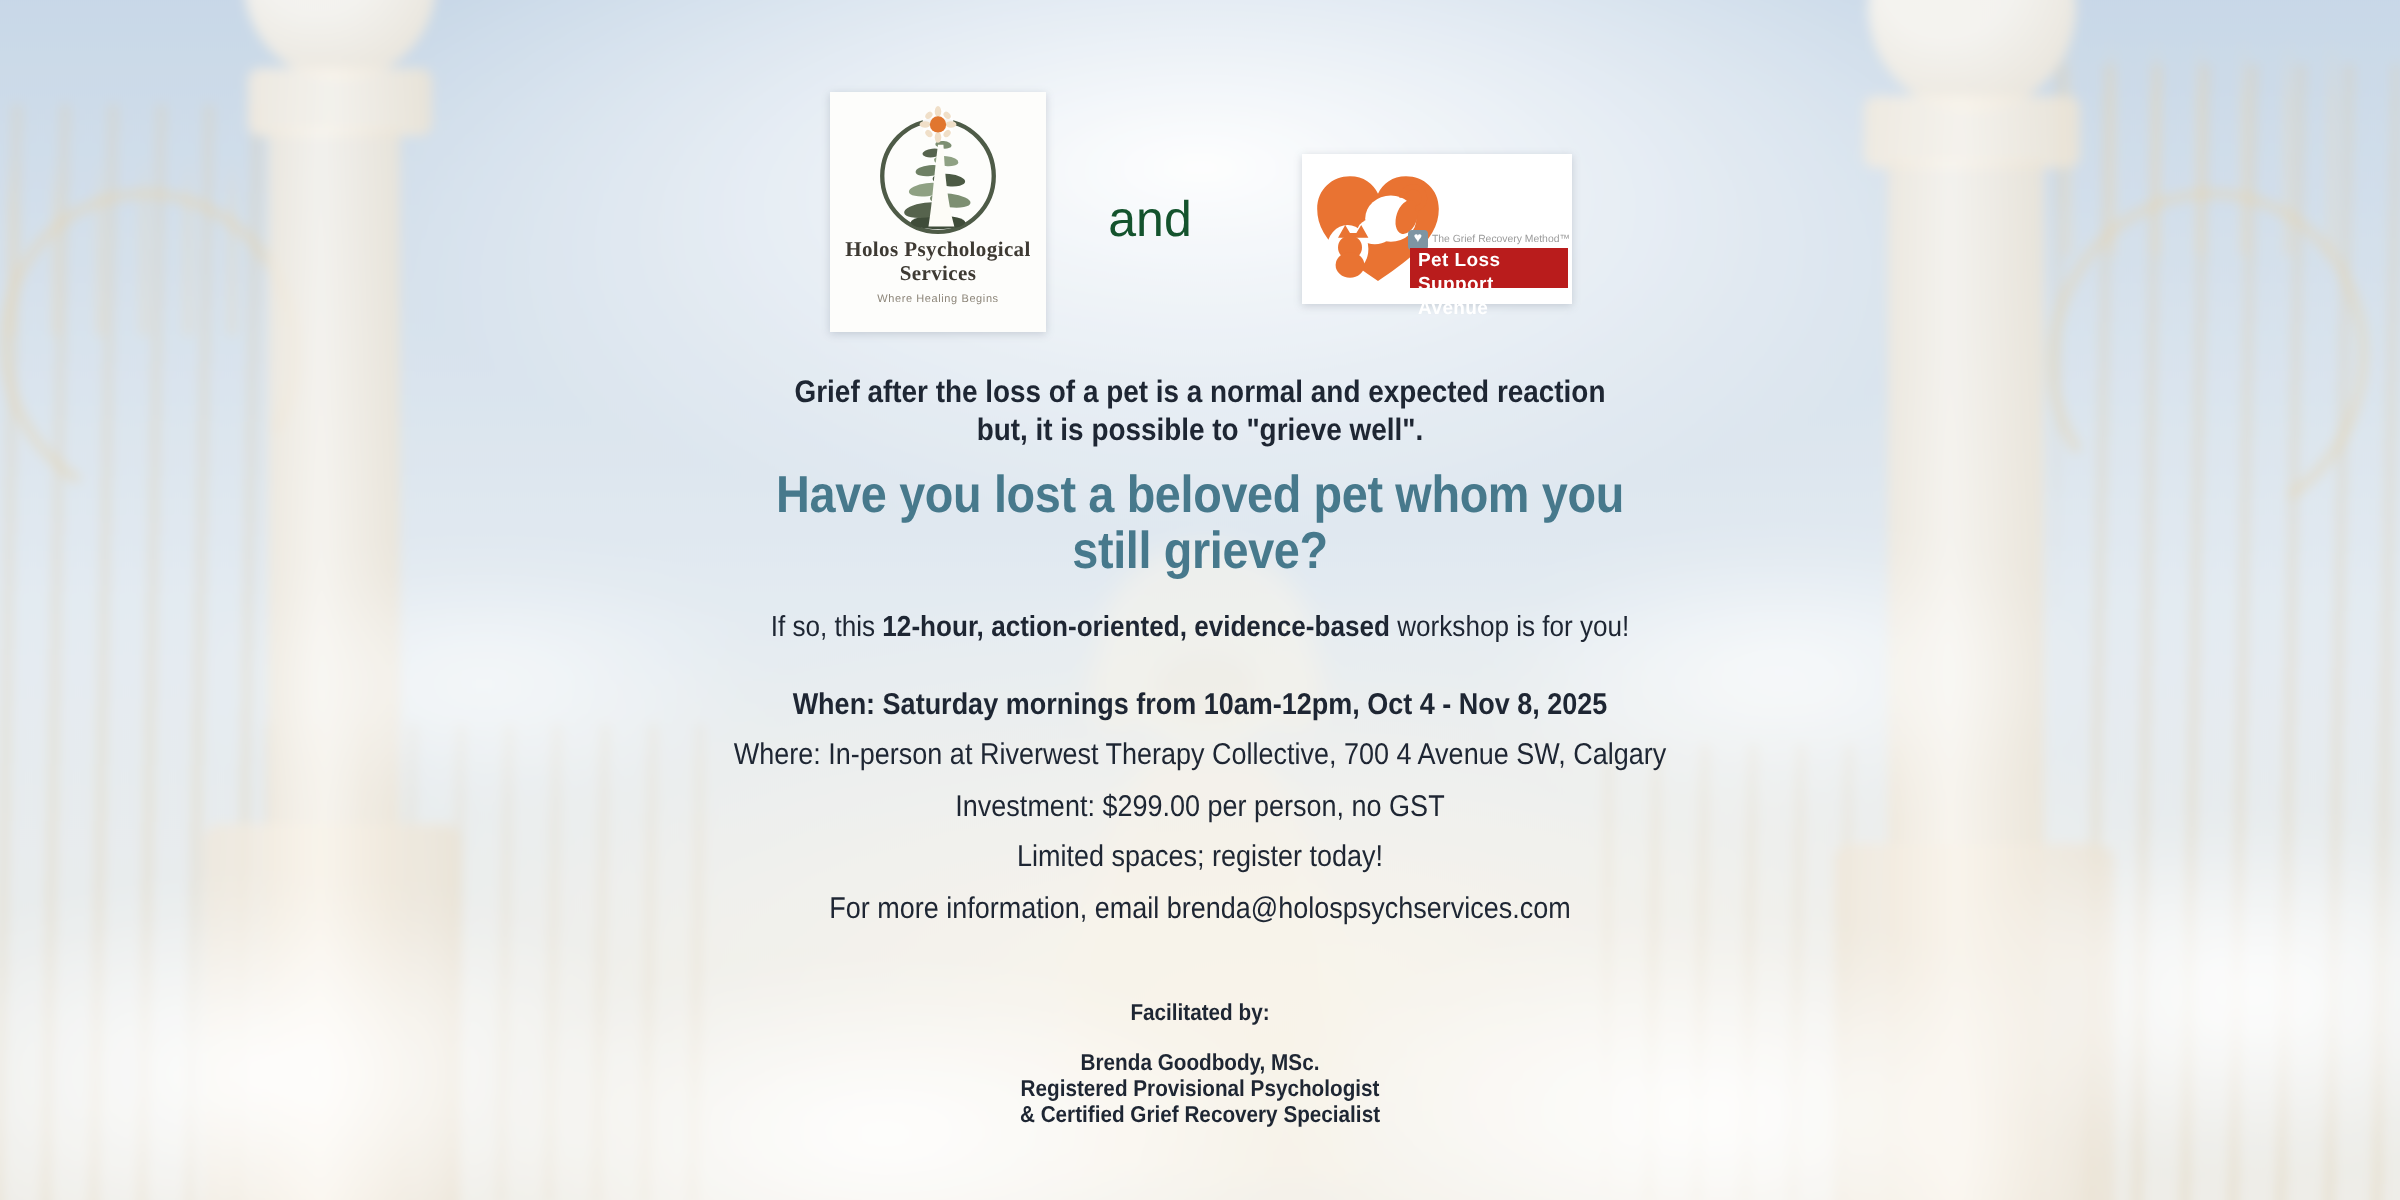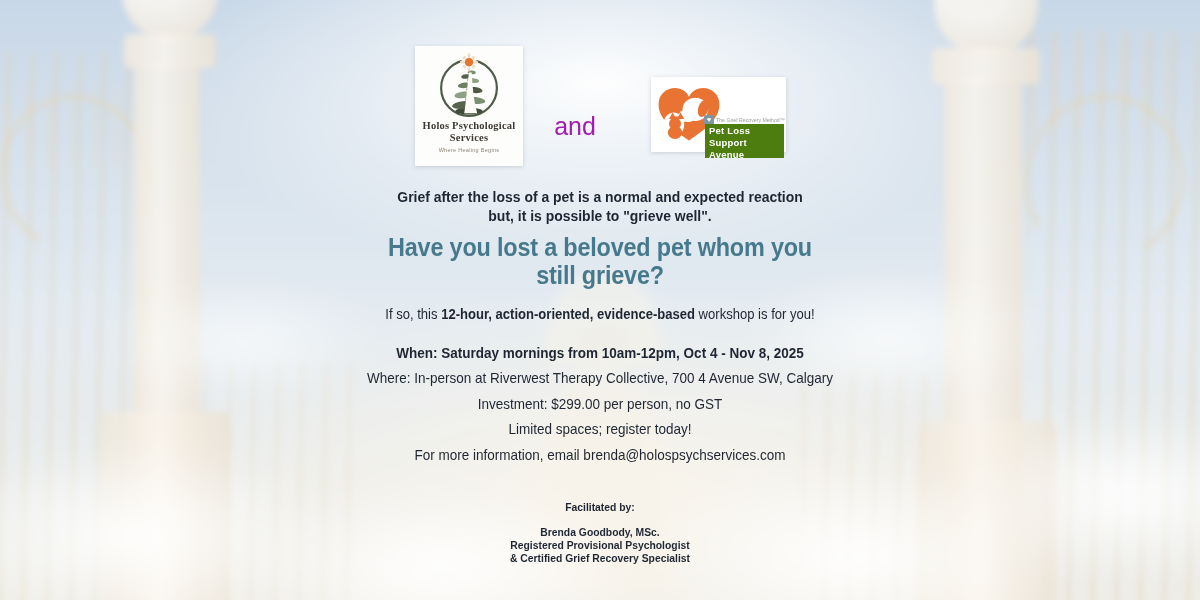--- a/index.html
+++ b/index.html
@@ -52,29 +52,29 @@
   .wash{position:absolute;inset:0;background:rgba(255,255,255,.26);}
 
   
   .holos-card{position:absolute;left:415px;top:46px;width:108px;height:120px;background:#fdfdfb;
     box-shadow:0 1px 4px rgba(90,100,120,.25);text-align:center;}
   .holos-emblem{display:block;margin:6px auto 0;}
   .holos-name{font-family:"Liberation Serif",serif;font-size:10.5px;font-weight:700;
     color:#3e3a33;line-height:12px;letter-spacing:.2px;}
   .holos-tag{font-size:5.5px;color:#8d867a;margin-top:3px;letter-spacing:.3px;}
   .and-text{position:absolute;left:535px;top:96px;width:80px;text-align:center;
-    font-size:25px;color:#a21caf;margin-top:16px;}
+    font-size:25px;color:#14532d;}
   .pl-card{position:absolute;left:651px;top:77px;width:135px;height:75px;background:#fff;
     box-shadow:0 1px 4px rgba(90,100,120,.25);}
   .pl-heart{position:absolute;left:2px;top:2px;}
   .pl-grm{position:absolute;left:53px;top:38px;display:flex;align-items:center;gap:2px;}
   .pl-grm-icon{width:10px;height:10px;background:#7e95a3;border-radius:2px;color:#fff;
     font-size:7px;line-height:10px;text-align:center;flex:0 0 auto;}
   .pl-grm-text{font-size:5.2px;color:#9b9b9b;white-space:nowrap;}
-  .pl-box{position:absolute;left:54px;top:47px;width:79px;height:34px;background:#4d7c0f;
+  .pl-box{position:absolute;left:54px;top:47px;width:79px;height:20px;background:#b91c1c;
     color:#fff;font-weight:700;font-size:9.5px;line-height:12px;padding:1px 0 0 4px;
     letter-spacing:.2px;box-sizing:border-box;}
 
   
   .content{position:absolute;inset:0;transform:scaleX(.9);transform-origin:600px 50%;}
   .tline{position:absolute;left:0;width:1200px;text-align:center;color:#1e2633;}
   .intro{top:187px;font-size:15.5px;font-weight:600;line-height:19px;}
   .headline{top:233px;font-size:26px;font-weight:700;line-height:28px;color:#47798c;
     letter-spacing:-.2px;}
   .pitch{top:306px;font-size:14.5px;}

